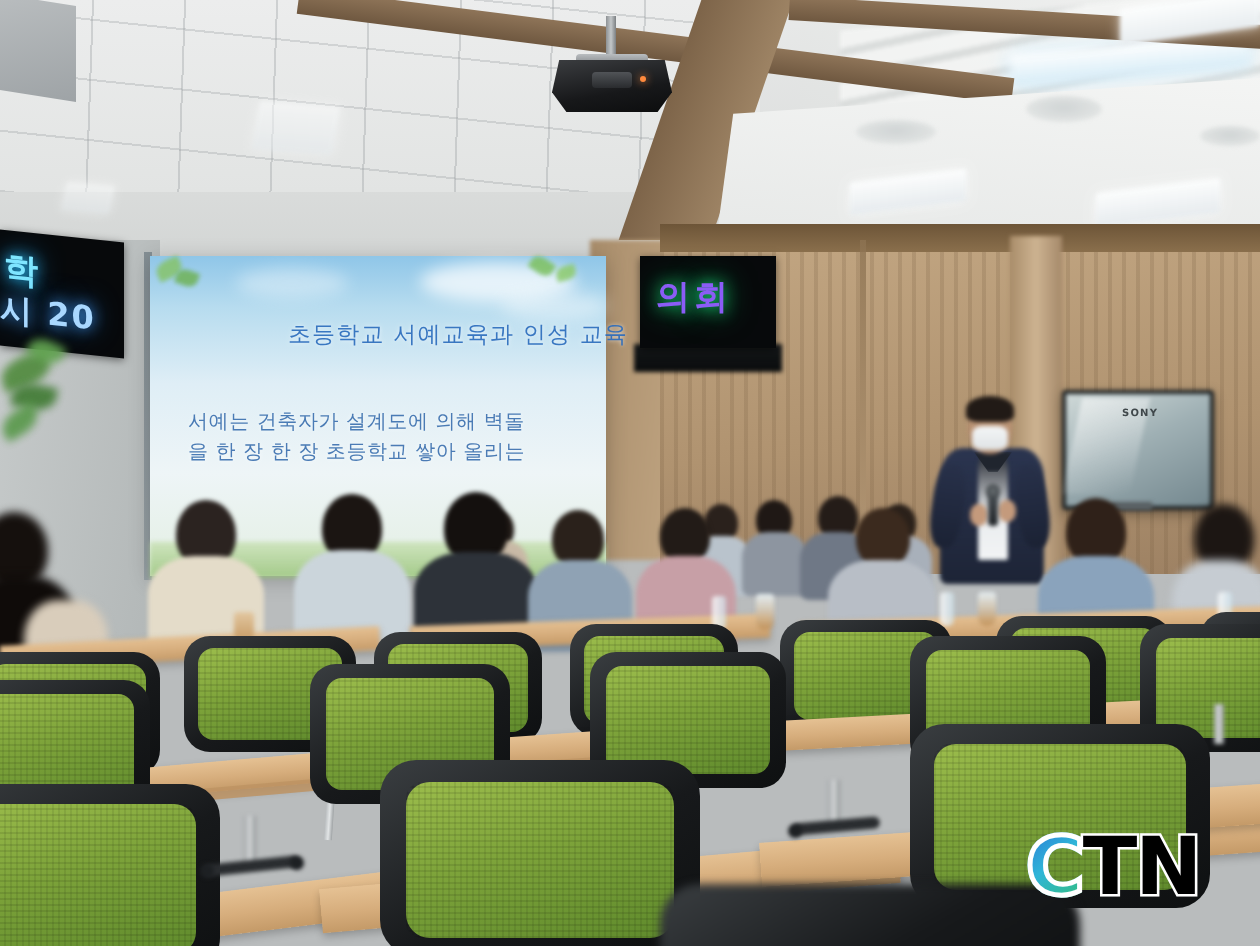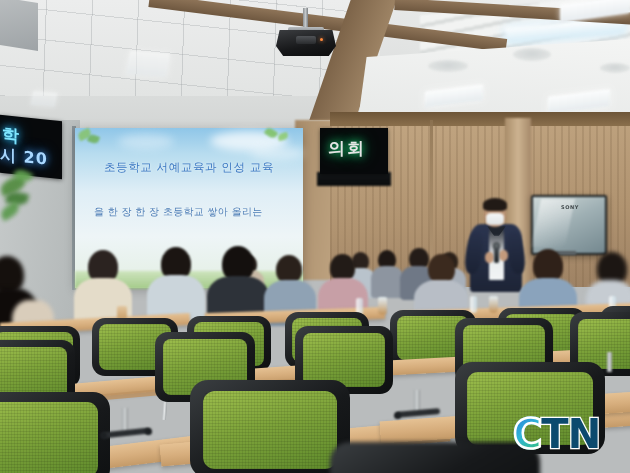--- a/index.html
+++ b/index.html
@@ -89,36 +89,36 @@
   
   .led-sign{position:absolute;background:#07090b;overflow:hidden;
     box-shadow:0 1px 4px rgba(0,0,0,.5);}
   .led-left{left:0px;top:118px;width:62px;height:58px;transform:skewY(6deg);}
   .led-left-txt1{position:absolute;left:2px;top:8px;font-size:17px;font-weight:bold;
     color:#7fe6ff;text-shadow:0 0 7px #29b7ef,0 0 14px #1b86c9;letter-spacing:1px;}
   .led-left-txt2{position:absolute;left:0px;top:30px;font-size:16px;font-weight:bold;
     color:#a9d8ff;text-shadow:0 0 7px #3b8fe0,0 0 13px #1f63ad;letter-spacing:1px;}
   .led-right{left:320px;top:128px;width:68px;height:46px;}
   .led-right-txt{position:absolute;left:8px;top:9px;font-size:17px;font-weight:bold;
-    color:#e5e5e5;text-shadow:0 0 8px #17e07a,0 0 16px #0c9c55;letter-spacing:2px;}
+    color:#8b5cf6;text-shadow:0 0 8px #17e07a,0 0 16px #0c9c55;letter-spacing:2px;}
   .led-bar{position:absolute;left:317px;top:172px;width:74px;height:14px;
     background:linear-gradient(#15181a,#0a0c0d);}
 
   
   .screen{position:absolute;left:75px;top:128px;width:228px;height:160px;
     background:linear-gradient(180deg,#8fc6e8 0%,#b7dcef 16%,#dfeef6 40%,#eef5f7 68%,#e7f1ea 88%,#cfe3c4 100%);
     box-shadow:0 2px 10px rgba(0,0,0,.22);}
   .screen-edge{position:absolute;left:72px;top:126px;width:4px;height:164px;
     background:linear-gradient(#6d7a82,#8a969c);opacity:.7;}
   .sky-cloud{position:absolute;border-radius:50%;background:rgba(255,255,255,.72);filter:blur(4px);}
   .leaf{position:absolute;background:#86c36a;border-radius:50% 0 50% 0;opacity:.85;}
   .slide-title{position:absolute;left:75px;top:160px;width:228px;text-align:center;
     font-size:11.5px;color:#2f6fbe;letter-spacing:.6px;
     font-family:"DejaVu Sans","Liberation Sans",sans-serif;
-    text-shadow:0 0 2px rgba(255,255,255,.8);opacity:.93;}
+    text-shadow:0 0 2px rgba(255,255,255,.8);opacity:.93;padding-left:40px;}
   .slide-body{position:absolute;left:94px;top:205px;width:192px;
     font-size:10px;line-height:1.45;color:#3a6fae;letter-spacing:.3px;opacity:.9;
     text-shadow:0 0 2px rgba(255,255,255,.75);}
 
   
   .plant{position:absolute;background:#4f8a3c;border-radius:60% 0 60% 0;opacity:.9;}
   .head{position:absolute;border-radius:50% 50% 45% 45%;}
   .body{position:absolute;border-radius:40% 40% 12% 12%;}
 
   
@@ -167,21 +167,21 @@
   .softblur2{filter:blur(2.2px);}
 
   
   .ctn{position:absolute;left:513px;top:414px;font-size:40px;font-weight:bold;
     letter-spacing:-1px;line-height:1;
     font-family:"DejaVu Sans","Liberation Sans",sans-serif;}
   .ctn span{position:relative;}
   .ctn .c{background:linear-gradient(140deg,#2b6fd6 0%,#2fb5d8 45%,#35c06a 100%);
     -webkit-background-clip:text;background-clip:text;color:transparent;
     -webkit-text-stroke:2.5px #ffffff;paint-order:stroke fill;}
-  .ctn .tn{color:#0c4a6e;-webkit-text-stroke:2.5px #ffffff;paint-order:stroke fill;}
+  .ctn .tn{color:#000000;-webkit-text-stroke:2.5px #ffffff;paint-order:stroke fill;}
 </style>
 </head>
 <body>
 
 <div id="scene">
 
   <div class="ceiling"></div>
   <div class="ceil-tile-grid"></div>
   <div class="ceil-dark"></div>
   <div class="ceil-rt"></div>
@@ -244,20 +244,21 @@
   <div class="leaf softblur" style="left:78px;top:130px;width:13px;height:9px;transform:rotate(-25deg);"></div>
   <div class="leaf softblur" style="left:88px;top:135px;width:11px;height:8px;transform:rotate(20deg);background:#6fb257;"></div>
   <div class="leaf softblur" style="left:265px;top:129px;width:12px;height:8px;transform:rotate(35deg);background:#7cc05f;"></div>
   <div class="leaf softblur" style="left:278px;top:133px;width:10px;height:7px;transform:rotate(-15deg);background:#8dcb6d;"></div>
 
   <div style="position:absolute;left:75px;top:271px;width:228px;height:18px;
       background:linear-gradient(180deg,rgba(190,220,160,.55),rgba(150,195,120,.75));" class="softblur"></div>
 
   <div class="slide-title">초등학교 서예교육과 인성 교육</div>
   <div class="slide-body">
+    <div>서예는 건축자가 설계도에 의해 벽돌</div>
     <div>을 한 장 한 장 초등학교 쌓아 올리는</div>
   </div>
 
   <div>
     <div class="sp-torso softblur"></div>
     <div class="sp-shirt softblur"></div>
     <div class="sp-collar softblur"></div>
     <div class="sp-head softblur"></div>
     <div class="sp-hair softblur"></div>
     <div class="sp-mask softblur"></div>

